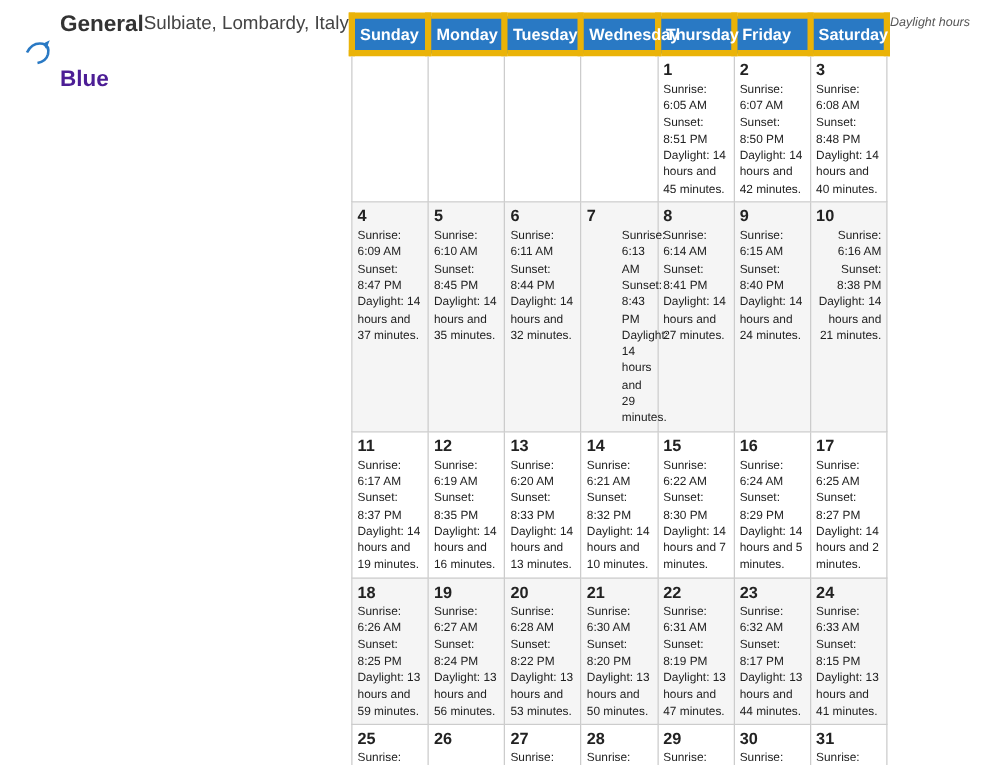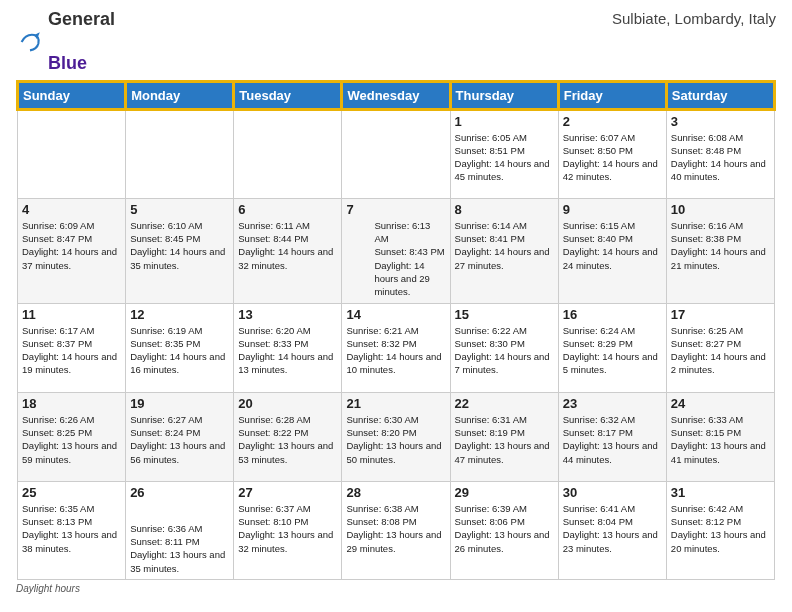--- a/index.html
+++ b/index.html
@@ -7,21 +7,21 @@
       font-family: Arial, sans-serif;
       background: #fff;
       width: 792px;
       height: 612px;
       overflow: hidden;
     }
     .page {
       width: 792px;
       height: 612px;
       display: flex;
-      flex-direction: column;
+      flex-direction: row;
       padding: 10px 16px 18px 16px;
     }
     .header {
       display: flex;
       justify-content: space-between;
       align-items: flex-start;
       margin-bottom: 6px;
     }
     .logo {
       display: flex;
@@ -58,21 +58,21 @@
       width: 100%;
       table-layout: fixed;
     }
     .calendar th {
       background: #2979c4;
       color: #fff;
       font-size: 13px;
       font-weight: bold;
       padding: 5px 4px;
       text-align: left;
-      border: 3px solid #eab308;
+      border: 5px solid #eab308;
     }
     .calendar td {
       border: 1px solid #ccc;
       vertical-align: top;
       padding: 3px 4px;
       font-size: 9.5px;
       color: #222;
       height: 88px;
       background: #fff;
     }
@@ -193,21 +193,21 @@
 Daylight: 14 hours and 27 minutes.</div>
           </td>
           <td>
             <span class="day-num">9</span>
             <div class="day-info" style="white-space: pre-line;">Sunrise: 6:15 AM
 Sunset: 8:40 PM
 Daylight: 14 hours and 24 minutes.</div>
           </td>
           <td>
             <span class="day-num">10</span>
-            <div class="day-info" style="white-space: pre-line;">Sunrise: 6:16 AM
+            <div class="day-info" style="white-space: pre-line; text-align: right;">Sunrise: 6:16 AM
 Sunset: 8:38 PM
 Daylight: 14 hours and 21 minutes.</div>
           </td>
         </tr>
         <tr>
           <td>
             <span class="day-num">11</span>
             <div class="day-info" style="white-space: pre-line;">Sunrise: 6:17 AM
 Sunset: 8:37 PM
 Daylight: 14 hours and 19 minutes.</div>

